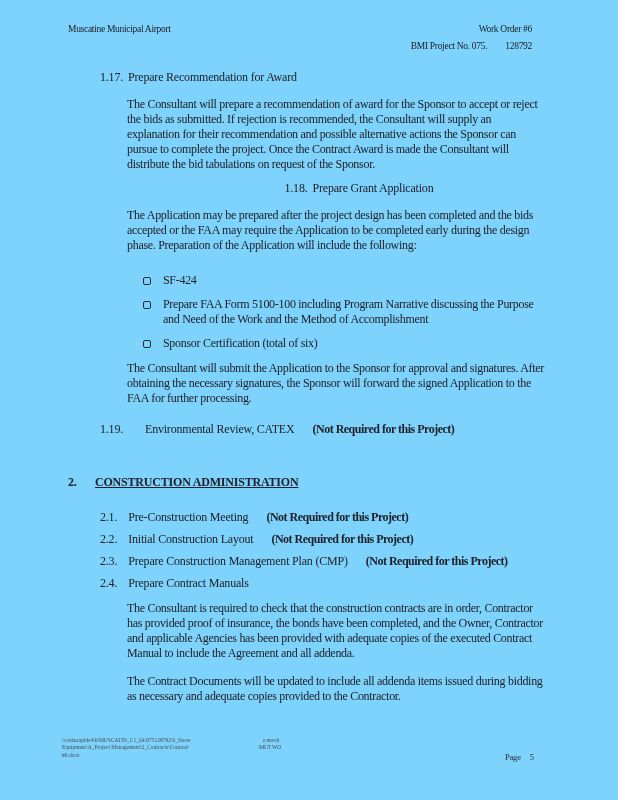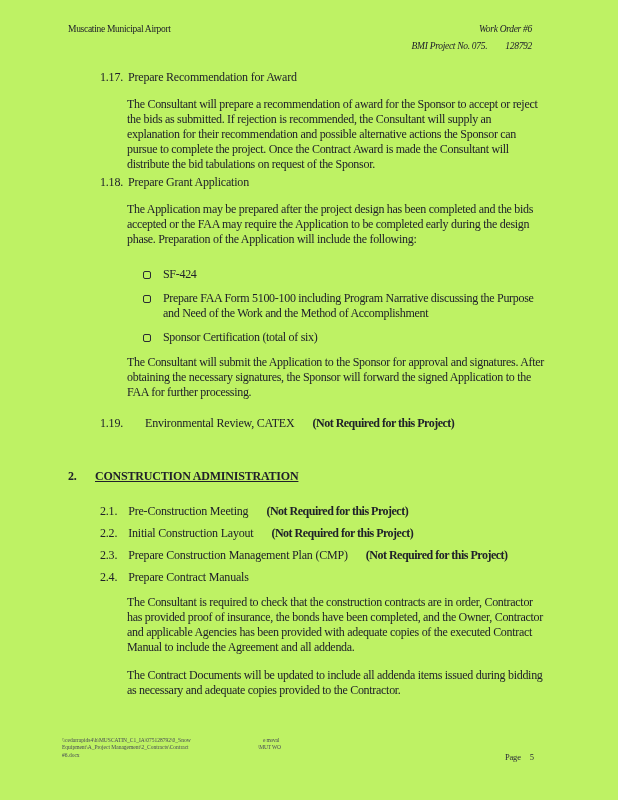--- a/index.html
+++ b/index.html
@@ -1,33 +1,33 @@
 <!DOCTYPE html>
 <html><head>
 <meta charset="utf-8">
 <style>
   html,body{margin:0;padding:0;background:#fff;}
   .page{
-    position:relative;width:618px;height:800px;background:#bef264;
+    position:relative;width:618px;height:800px;background:#7dd3fc;
     font-family:"Liberation Serif", serif;color:#20212a;overflow:hidden;
     letter-spacing:-0.2px;
   }
   
   .header{position:absolute;top:24px;left:68px;right:86px;font-size:9.5px;letter-spacing:-0.3px;}
   .h-left{position:absolute;left:0;top:0;white-space:nowrap;}
-  .h-right{position:absolute;right:0;top:0;text-align:right;font-style:italic;}
+  .h-right{position:absolute;right:0;top:0;text-align:right;}
   .h-right .line2{margin-top:7px;white-space:nowrap;}
   .h-right .projgap{display:inline-block;width:18px;}
   
   .bodyc{position:absolute;top:65px;left:0;right:0;font-size:12px;line-height:15px;}
   .ih{margin:0 0 0 100px;white-space:nowrap;}
   .ih .num{display:inline-block;margin-right:5px;}
   .ih .num.wide{min-width:40px;}
   .h117{margin-top:5px;}
-  .h118{margin-top:3px;}
+  .h118{margin-top:9px;text-align:center;}
   .h119{margin-top:16px;}
   .para{margin:12px 0 0 127px;width:418px;letter-spacing:-0.3px;}
   .para.tight{margin-top:10px;}
   .bullets{margin-top:20px;}
   .brow{display:flex;margin:0 0 9px 143px;width:402px;letter-spacing:-0.3px;}
   .bmark{flex:none;width:6px;height:6px;border:1px solid #2a2b33;border-radius:2px;margin:4px 12px 0 0;}
   .bold{font-weight:bold;letter-spacing:-0.5px;margin-left:18px;}
   .sec2{margin:38px 0 0 68px;white-space:nowrap;font-weight:bold;}
   .sec2 .num{display:inline-block;min-width:27px;}
   .sec2 .ttl{text-decoration:underline;letter-spacing:-0.2px;}

